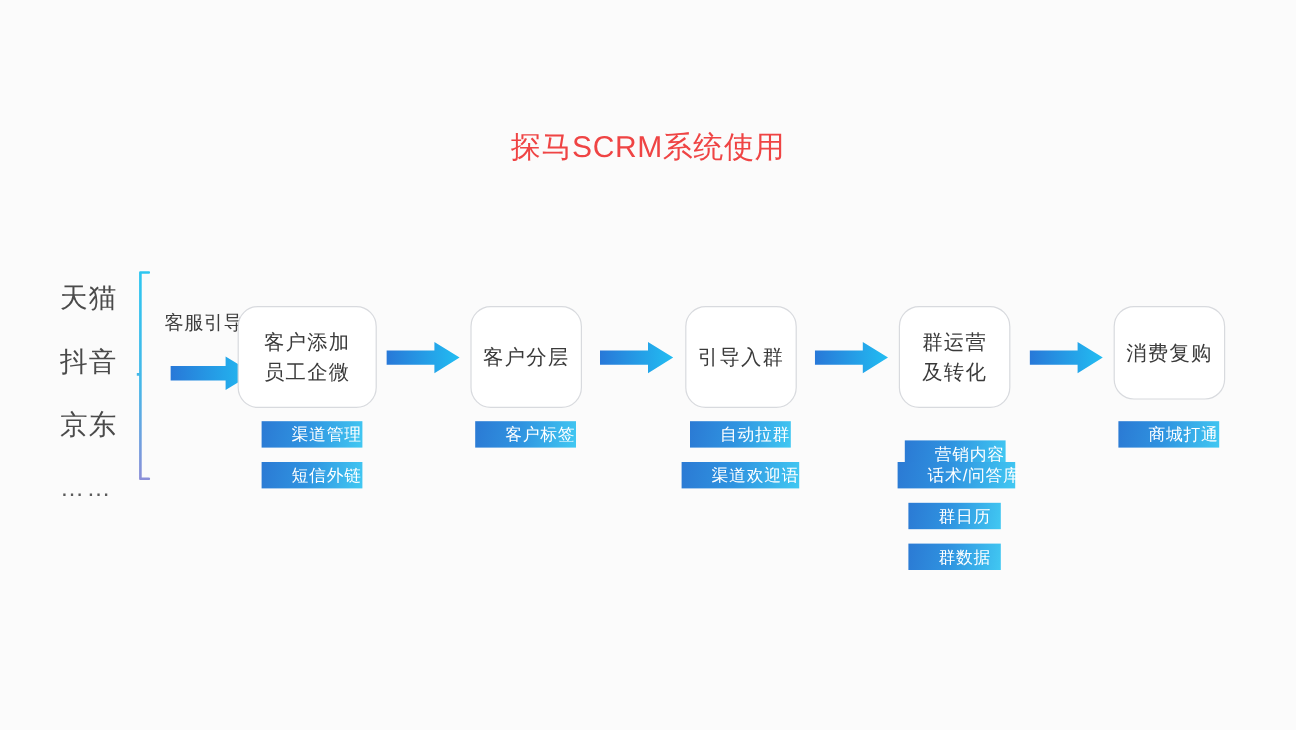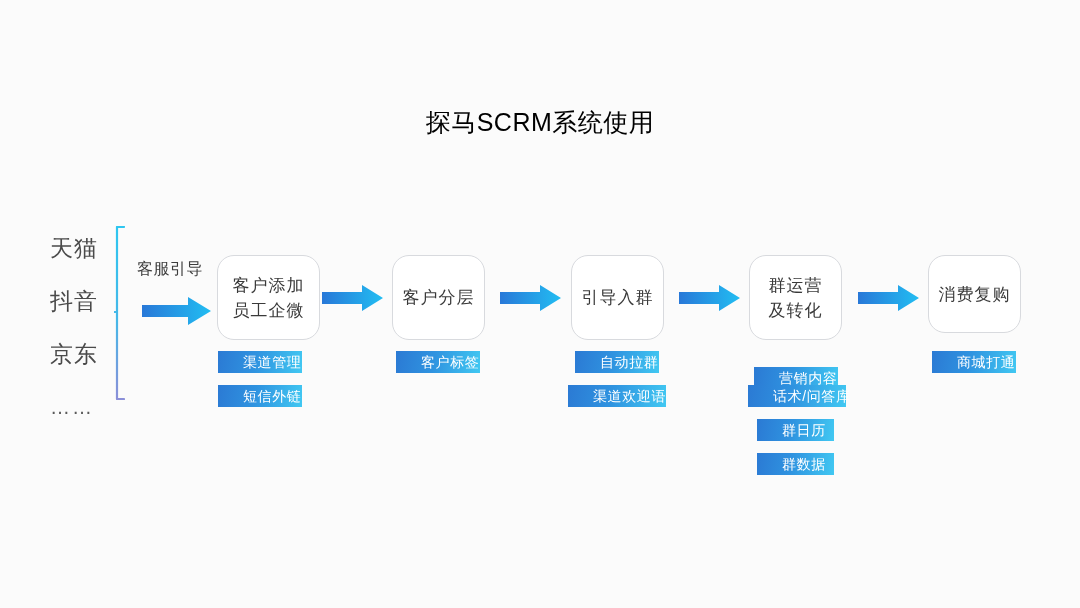--- a/index.html
+++ b/index.html
@@ -20,21 +20,21 @@
   }
 
   
   .chart-title {
     position: absolute;
     left: 0;
     top: 106px;
     width: 1080px;
     text-align: center;
     font-size: 25px;
-    color: #000000;
+    color: #ef4444;
     letter-spacing: 0.5px;
     font-weight: 400;
   }
 
   
   .source-list {
     position: absolute;
     left: 50px;
     top: 236px;
     width: 62px;
@@ -141,21 +141,21 @@
   <svg class="arrow" style="left:142px; top:296px;" width="70" height="30" viewBox="0 0 70 30">
     <defs>
       <linearGradient id="arrGrad0" x1="0" y1="0" x2="1" y2="0">
         <stop offset="0%" stop-color="#2878d8"></stop>
           <stop offset="100%" stop-color="#22bdf2"></stop>
       </linearGradient>
     </defs>
     <path d="M0 9 H46 V1 L69 15 L46 29 V21 H0 Z" fill="url(#arrGrad0)"></path>
   </svg>
 
-  <div class="stage-box" style="left:217px; top:255px; width:103px; height:85px;">
+  <div class="stage-box" style="left:198px; top:255px; width:116px; height:85px;">
     <div class="stage-line">客户添加</div>
     <div class="stage-line">员工企微</div>
   </div>
   <div class="tag" style="left:218px; top:351px; width:84px;">渠道管理</div>
   <div class="tag" style="left:218px; top:385px; width:84px;">短信外链</div>
 
   <svg class="arrow" style="left:322px; top:284px;" width="62" height="28" viewBox="0 0 62 28">
     <defs>
       <linearGradient id="arrGrad1" x1="0" y1="0" x2="1" y2="0">
         <stop offset="0%" stop-color="#2878d8"></stop>

